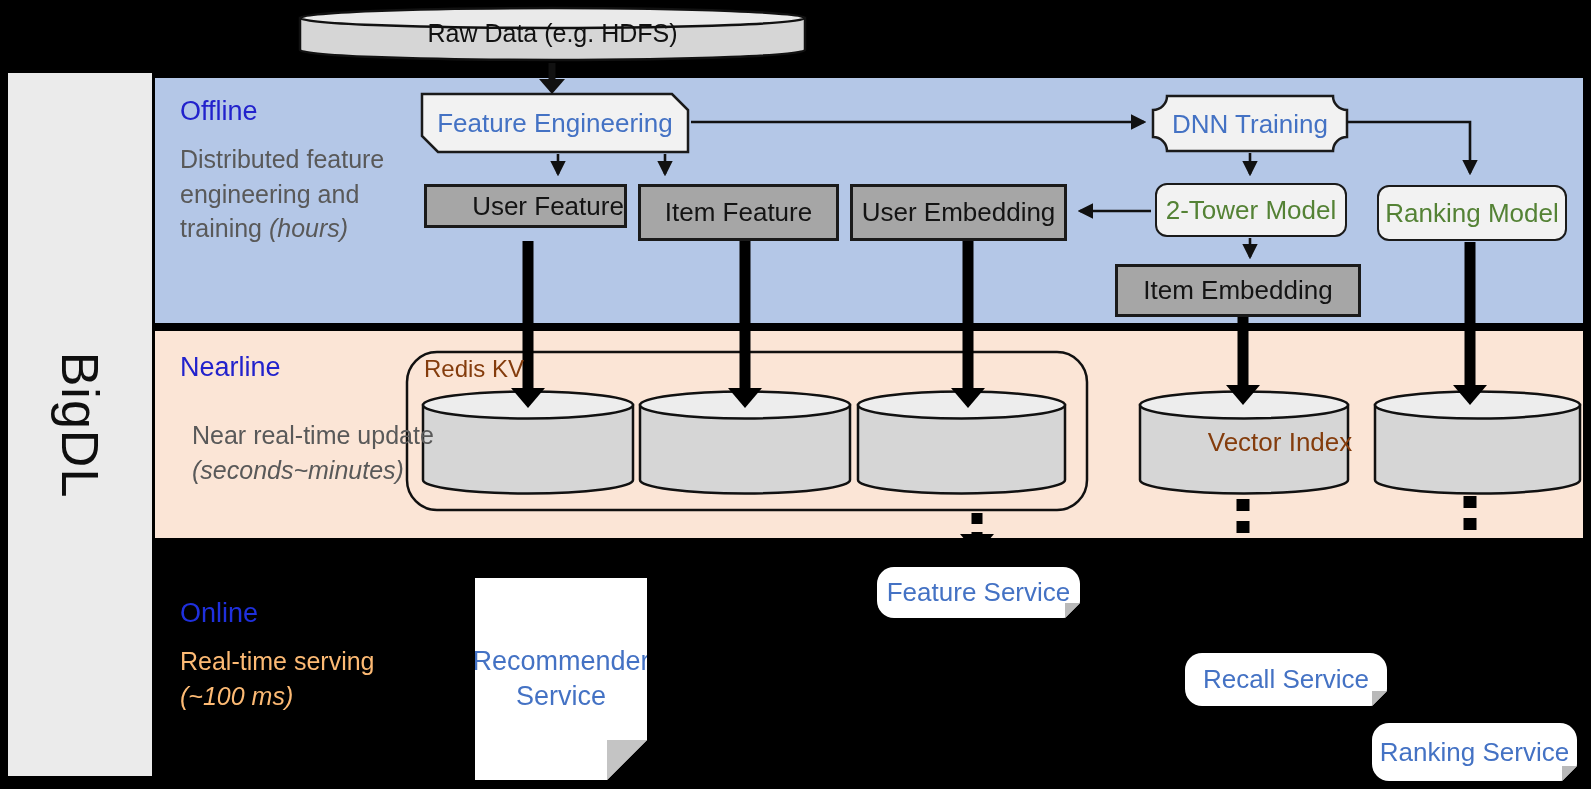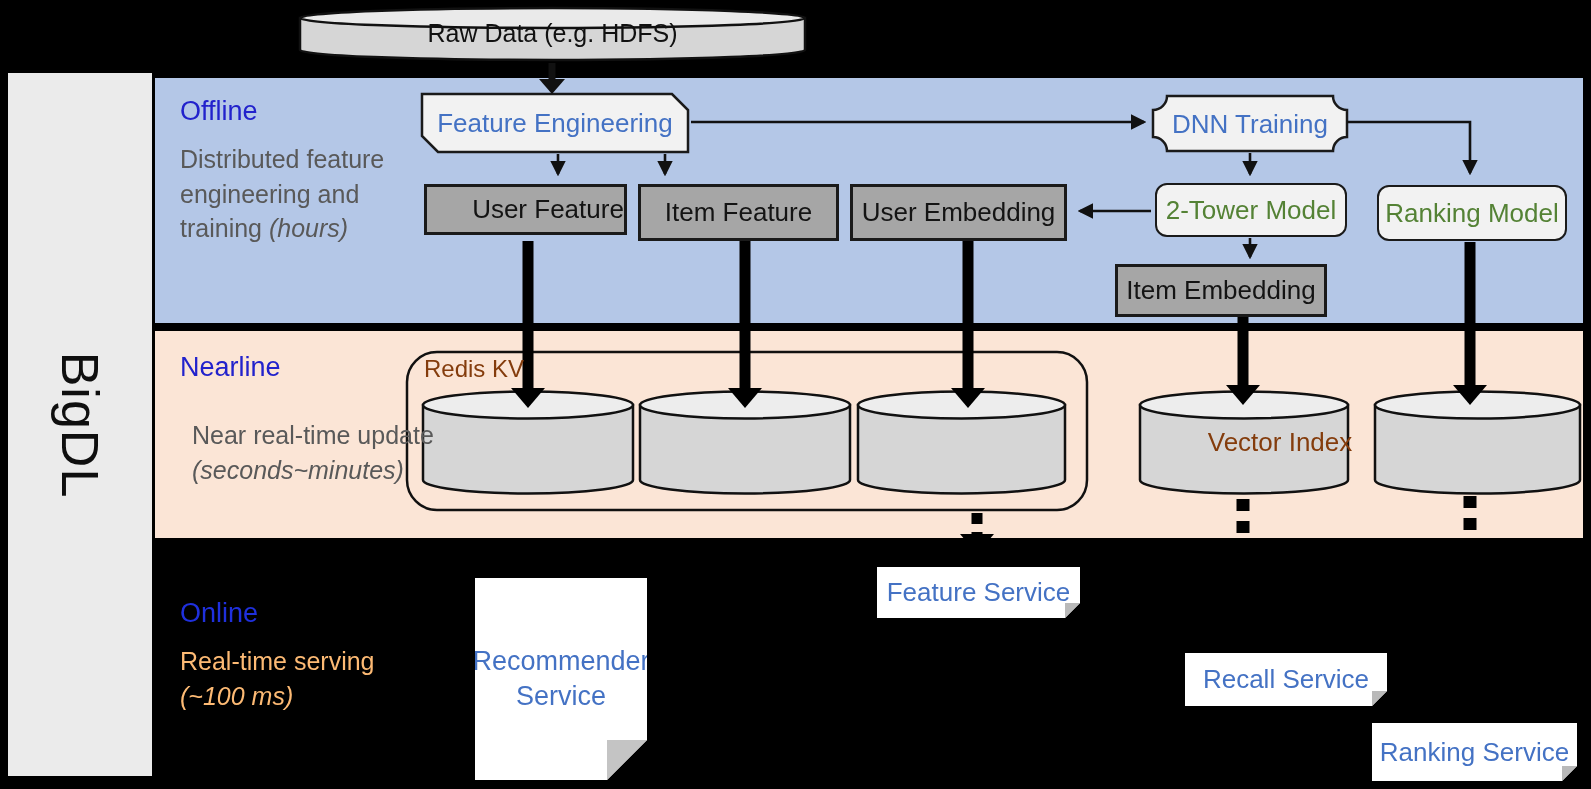--- a/index.html
+++ b/index.html
@@ -35,21 +35,21 @@
   .round-box{background:#F2F2F2;border:2.5px solid #1a1a1a;border-radius:12px;color:#548235;}
   .overlay-label{background:transparent;border:none;}
   .blue-text{color:#4472C4;}
   .brown-text{color:#843C0C;margin-left:36px;}
   .redis-tag{position:absolute;left:424px;top:355px;font-size:24px;color:#843C0C;}
   .raw-label{position:absolute;left:300px;top:10px;width:505px;height:46px;display:flex;
              align-items:center;justify-content:center;font-size:25px;color:#111;}
   
   .svc{position:absolute;background:#fff;display:flex;align-items:center;justify-content:center;
        font-size:26px;color:#4472C4;
-       clip-path:polygon(0 0,100% 0,100% calc(100% - 15px),calc(100% - 15px) 100%,0 100%);}
+       clip-path:polygon(0 0,100% 0,100% calc(100% - 15px),calc(100% - 15px) 100%,0 100%);border-radius:17px;}
   .svc .fold{position:absolute;right:0;bottom:0;width:15px;height:15px;
        background:linear-gradient(to bottom right,#b9b9b9 50%,transparent 51%);}
   .doc{position:absolute;background:#fff;display:flex;align-items:center;justify-content:center;
        font-size:27px;line-height:1.3;color:#4472C4;text-align:center;padding:4px 10px;box-sizing:border-box;
        clip-path:polygon(0 0,100% 0,100% calc(100% - 40px),calc(100% - 40px) 100%,0 100%);}
   .doc .fold{position:absolute;right:0;bottom:0;width:40px;height:40px;
        background:linear-gradient(to bottom right,#c4c4c4 50%,transparent 51%);}
 </style>
 </head>
 <body>
@@ -151,27 +151,27 @@
   <div class="sec-title t-offline">Offline</div>
   <div class="sec-desc d-offline"><span>Distributed feature engineering and training </span><em>(hours)</em></div>
 
   <div class="sec-title t-nearline">Nearline</div>
   <div class="sec-desc d-nearline"><span>Near real-time update </span><em>(seconds~minutes)</em></div>
 
   <div class="sec-title t-online">Online</div>
   <div class="sec-desc d-online"><span>Real-time serving </span><em>(~100 ms)</em></div>
 
   <div class="node overlay-label blue-text" style="left:422px;top:94px;width:266px;height:58px;">Feature Engineering</div>
-  <div class="node gray-box" style="left:424px;top:184px;width:203px;height:51px;padding-left:45px;">User Feature</div>
+  <div class="node gray-box" style="left:424px;top:184px;width:203px;height:44px;padding-left:45px;">User Feature</div>
   <div class="node gray-box" style="left:638px;top:184px;width:201px;height:57px;">Item Feature</div>
   <div class="node gray-box" style="left:850px;top:184px;width:217px;height:57px;">User Embedding</div>
   <div class="node overlay-label blue-text" style="left:1153px;top:96px;width:194px;height:56px;">DNN Training</div>
   <div class="node round-box" style="left:1155px;top:183px;width:192px;height:54px;">2-Tower Model</div>
   <div class="node round-box" style="left:1377px;top:185px;width:190px;height:56px;">Ranking Model</div>
-  <div class="node gray-box" style="left:1115px;top:264px;width:212px;height:53px;">Item Embedding</div>
+  <div class="node gray-box" style="left:1115px;top:264px;width:246px;height:53px;">Item Embedding</div>
 
   <div class="redis-tag">Redis KV</div>
   <div class="node overlay-label brown-text" style="left:1140px;top:402px;width:208px;height:80px;">Vector Index</div>
 
   <div class="doc" style="left:475px;top:578px;width:172px;height:202px;">
     <span>Recommender Service</span>
     <span class="fold"></span>
   </div>
   <div class="svc" style="left:877px;top:567px;width:203px;height:51px;">
     <span>Feature Service</span>

